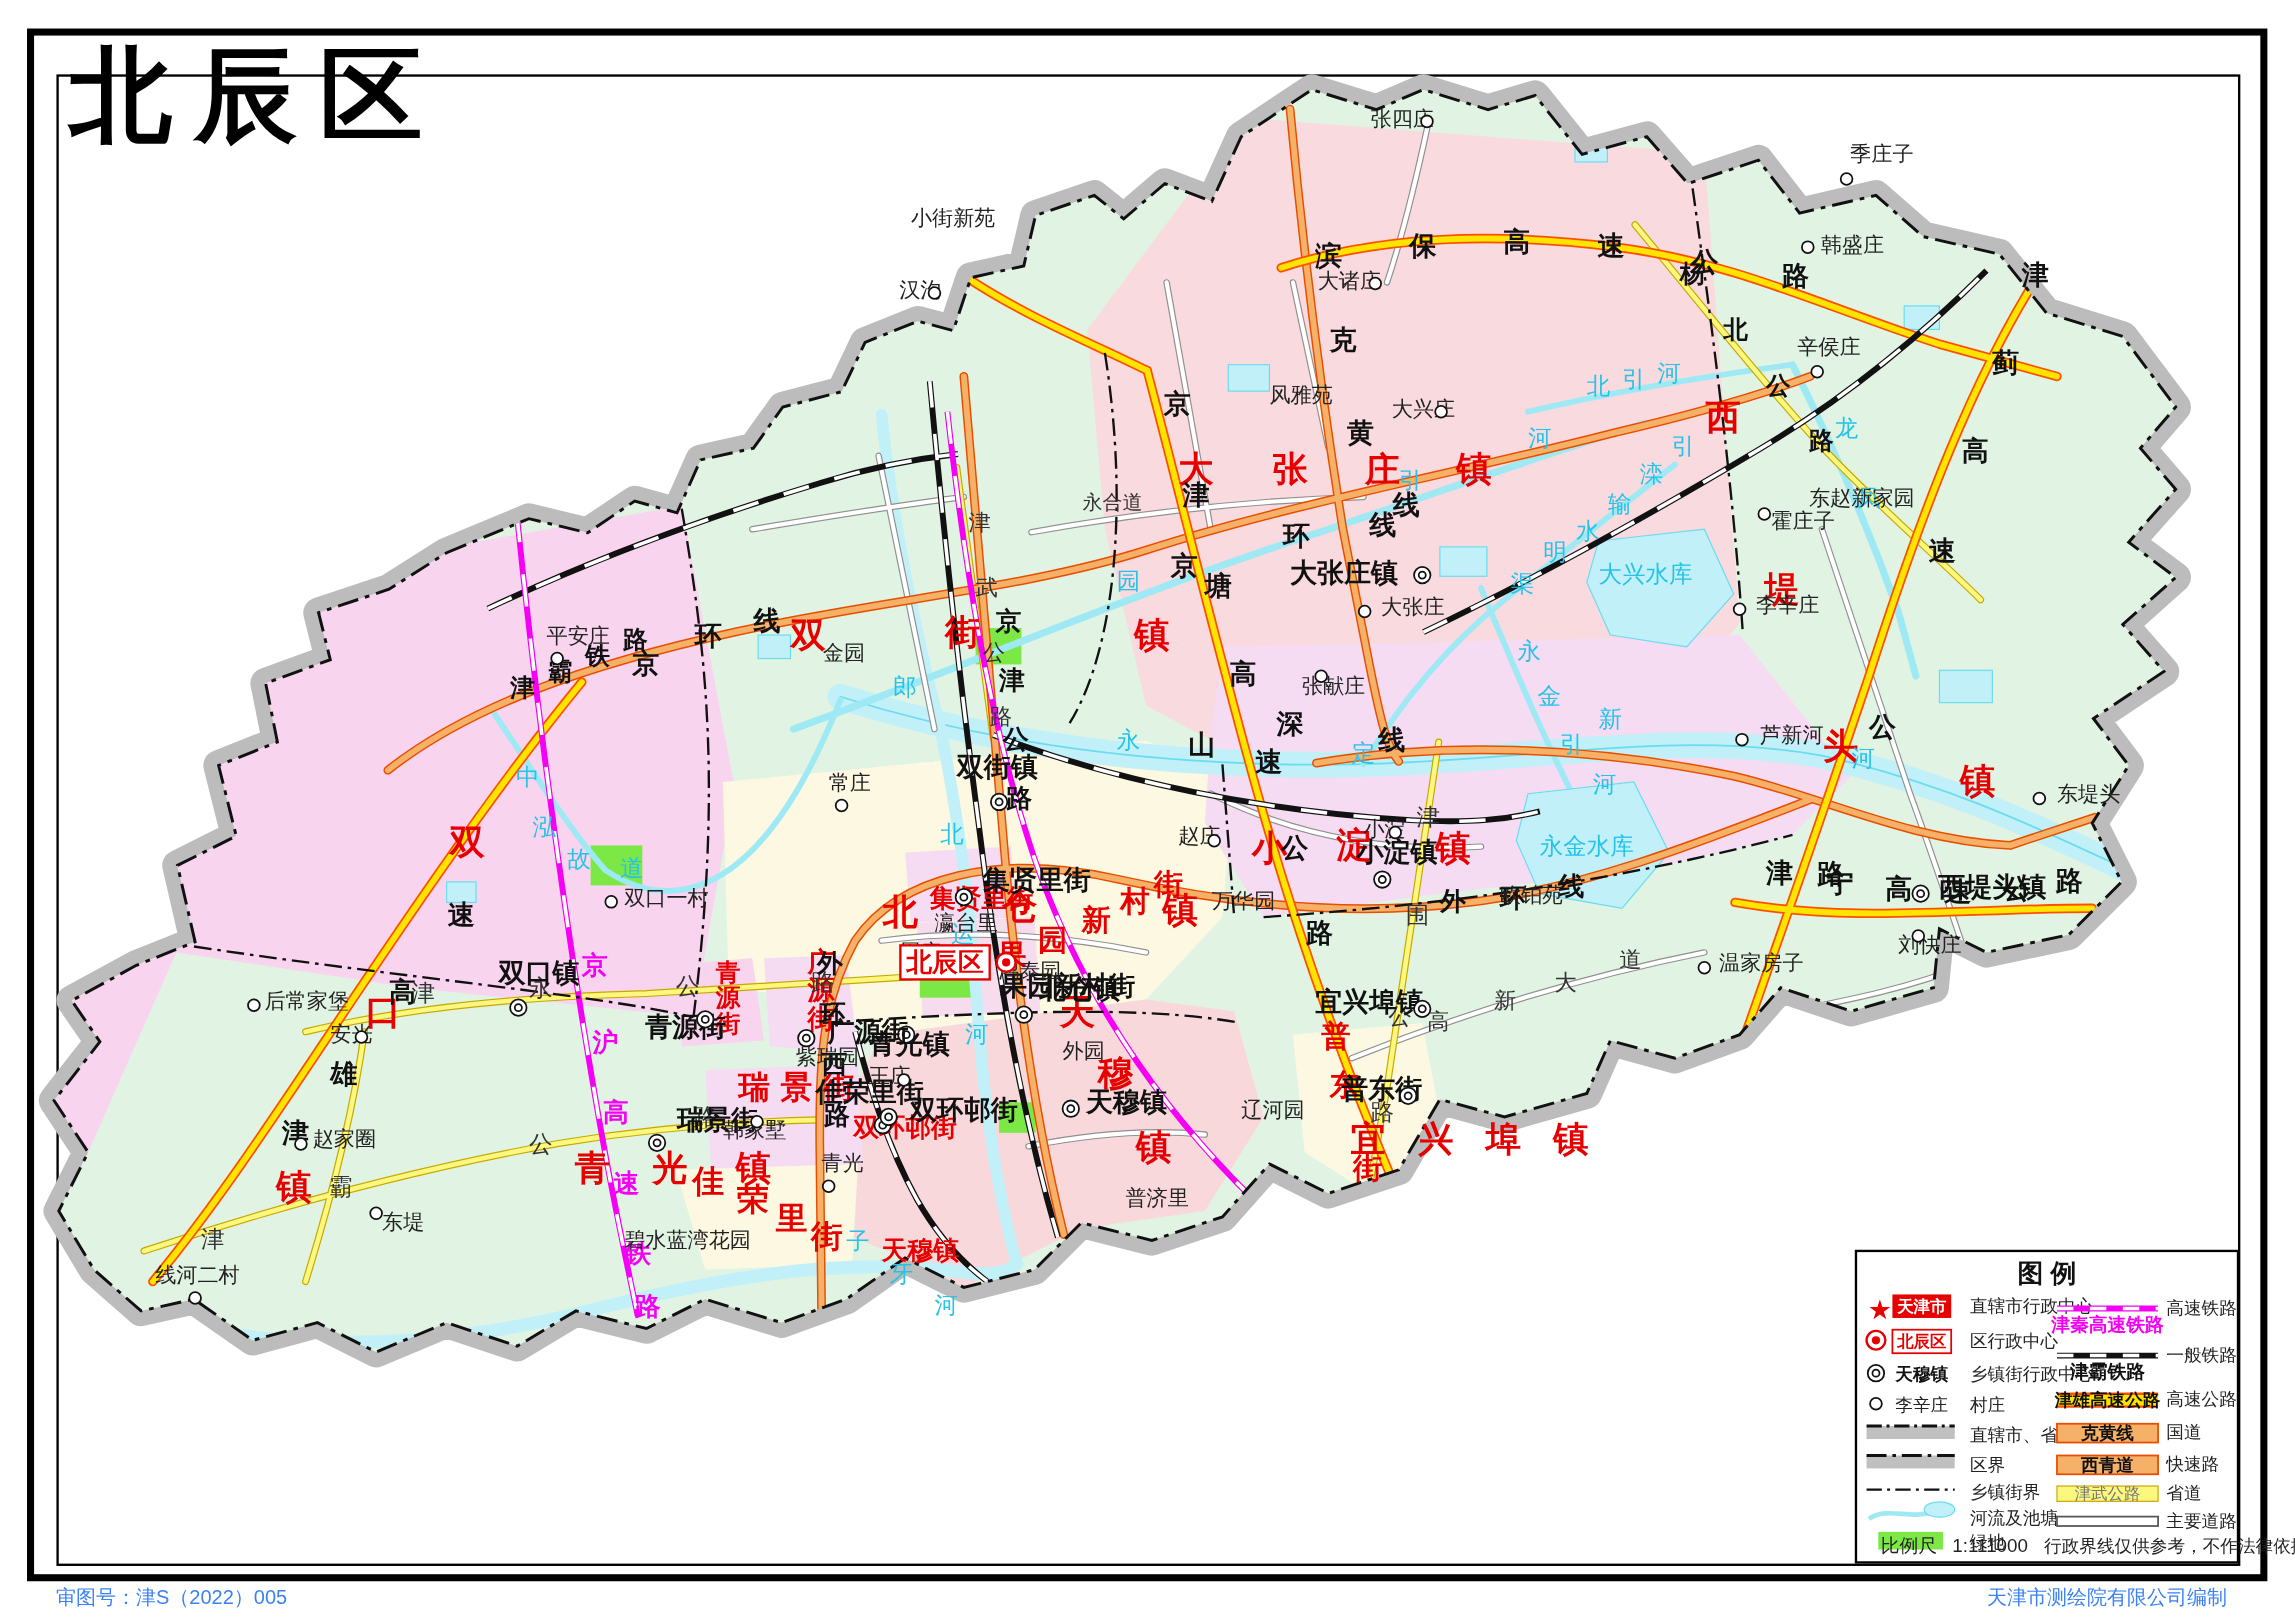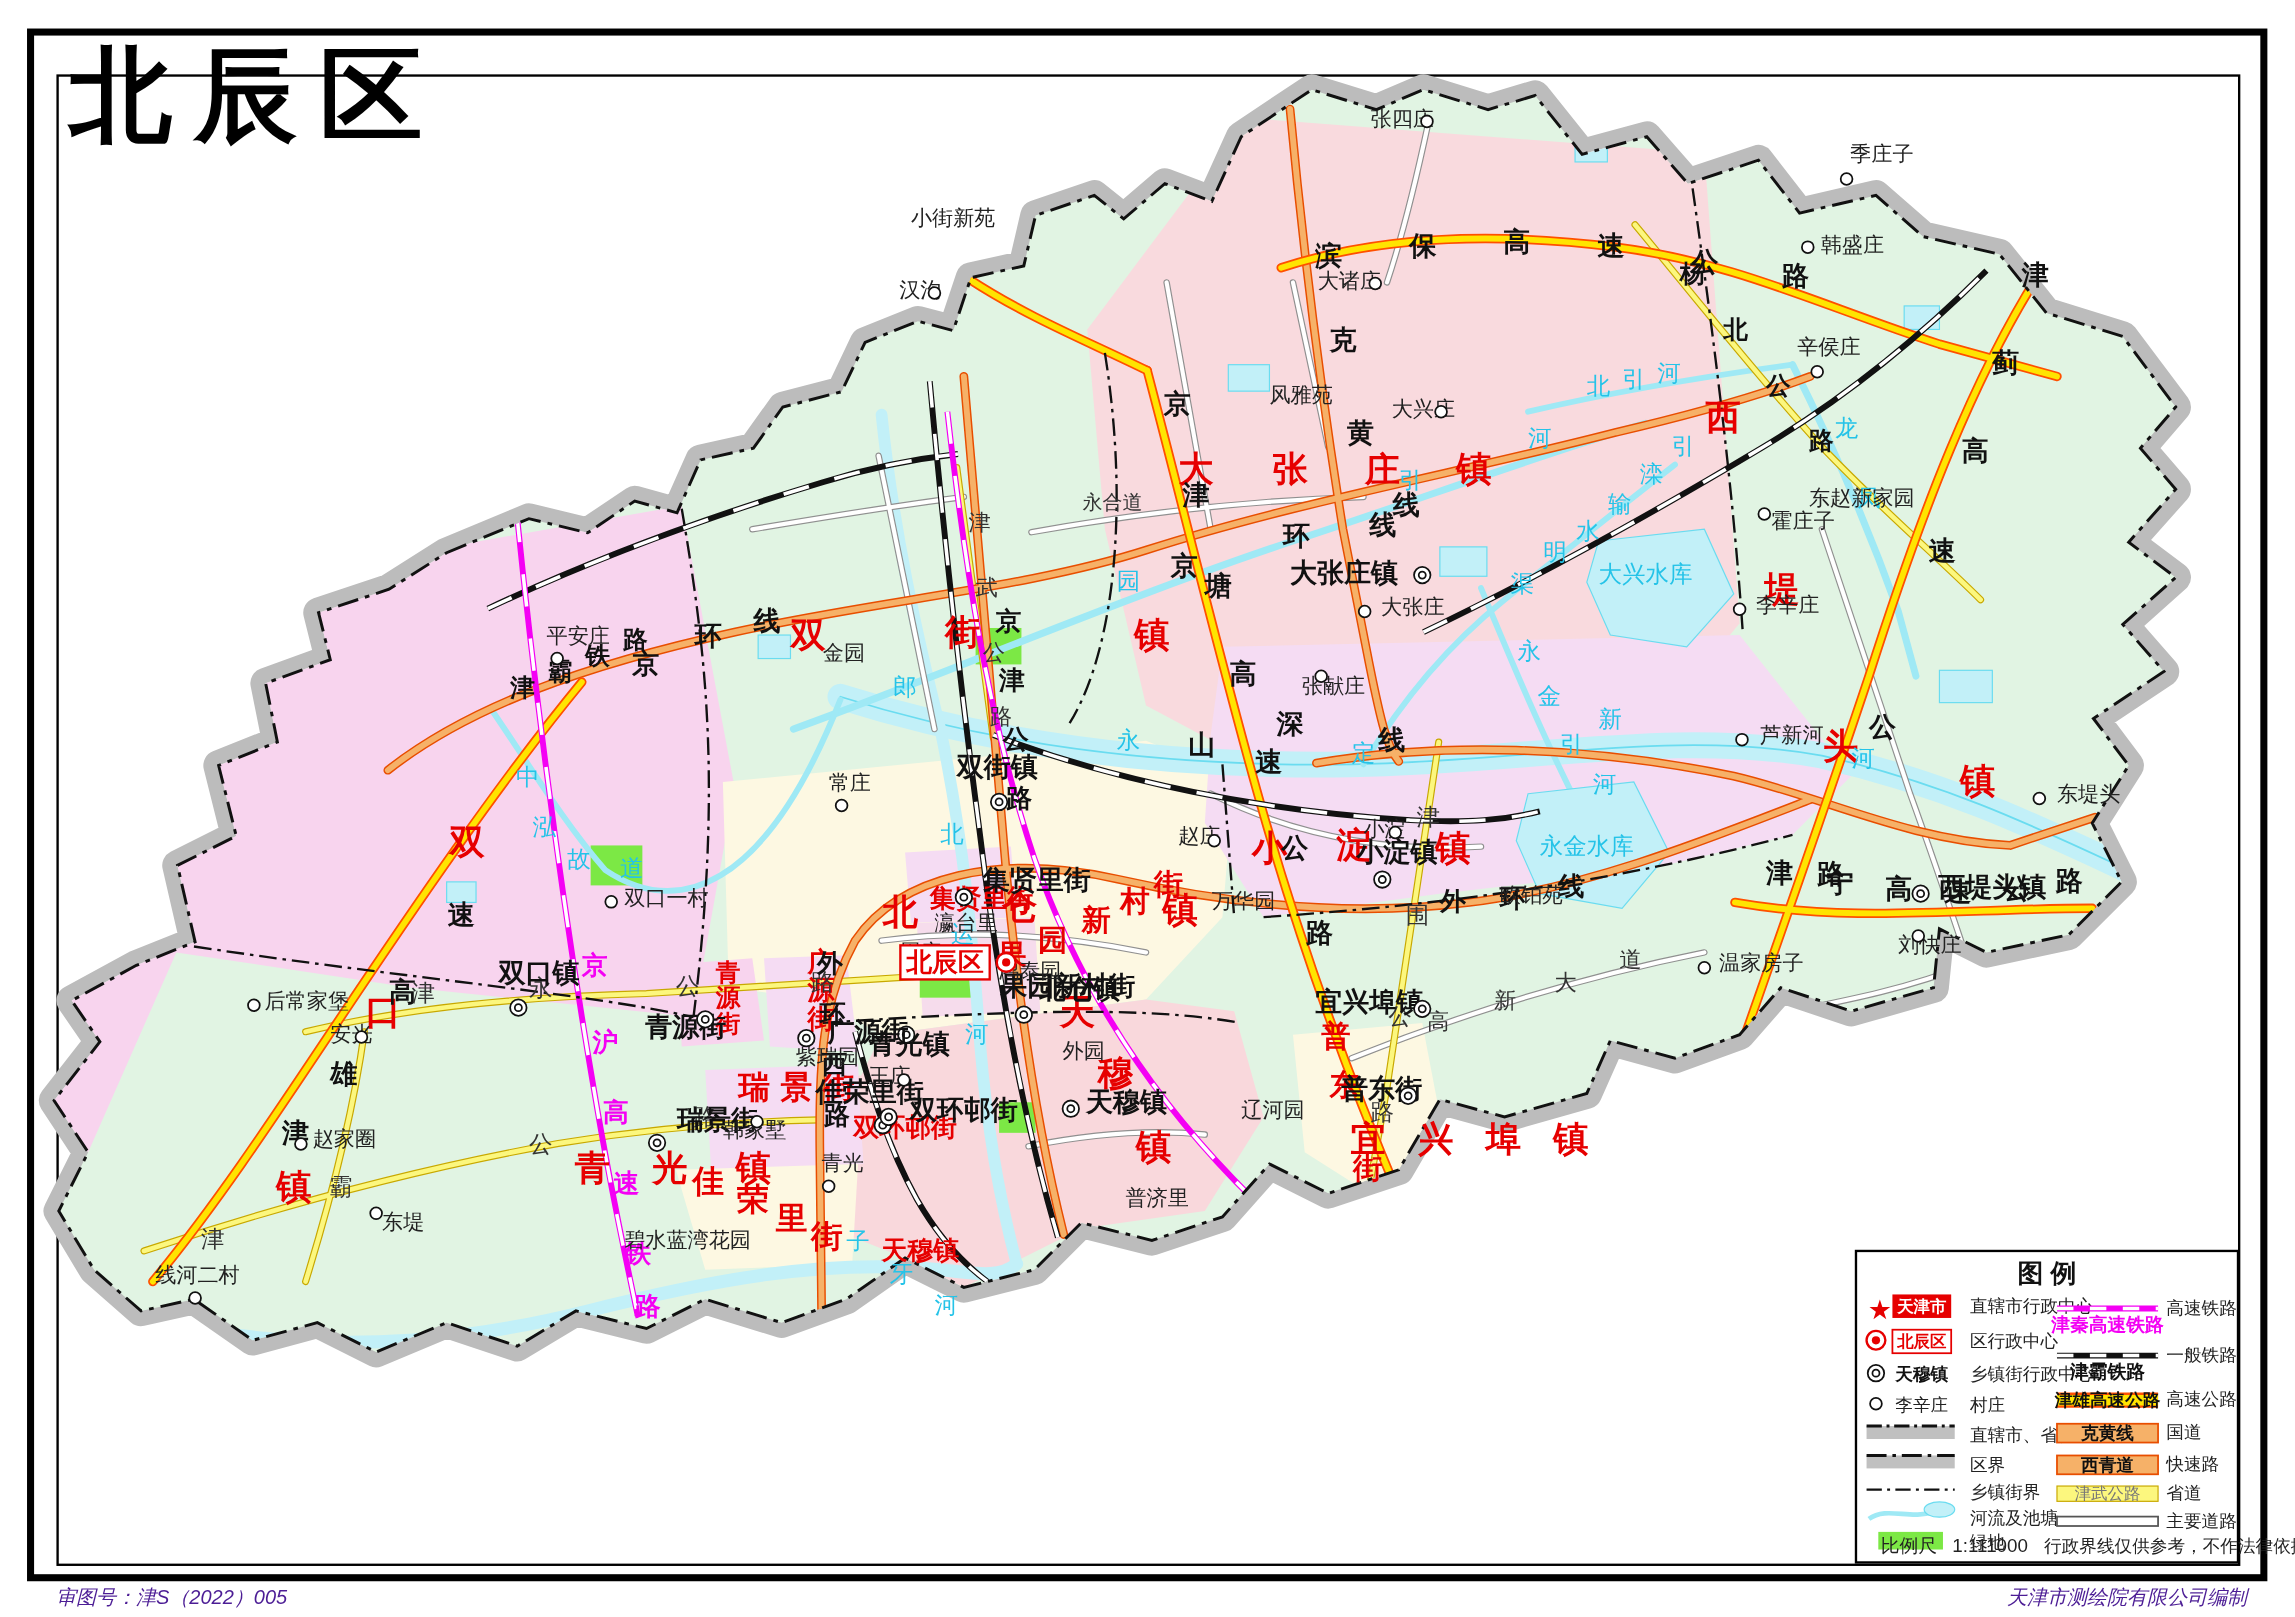--- a/index.html
+++ b/index.html
@@ -1,23 +1,23 @@
 <!DOCTYPE html>
 <html style="font-size:9.4px"><head>
 <meta charset="utf-8">
 <style>
   html,body{margin:0;padding:0;background:#ffffff;}
   body{width:2295px;height:1618px;position:relative;font-family:"Liberation Sans","DejaVu Sans",sans-serif;}
   #stage{position:absolute;inset:0;}
   svg{position:absolute;left:0;top:0;}
   #map-title{position:absolute;left:69px;top:28px;font-family:"DejaVu Serif","Liberation Serif",serif;
     font-weight:900;font-size:103px;letter-spacing:22.3px;color:#000;}
-  .footer-text{position:absolute;top:1584px;font-size:20px;color:#4c1d95;font-style:italic;}
+  .footer-text{position:absolute;top:1584px;font-size:20px;color:#3b82f6;}
   #footer-left{left:56px;}
-  #footer-right{right:48px;}
+  #footer-right{right:68px;}
   text{font-family:"Liberation Sans","DejaVu Sans",sans-serif;}
   .t-red{fill:#e60000;font-weight:bold;}
   .t-black{fill:#111111;font-weight:bold;}
   .t-vill{fill:#222222;font-weight:normal;}
   .t-water{fill:#25c3e8;font-weight:normal;}
   .t-hsr{fill:#f400f4;font-weight:bold;}
   .t-road{fill:#111111;font-weight:bold;}
   .t-roadsmall{fill:#333333;font-weight:normal;}
 </style>
 </head>

